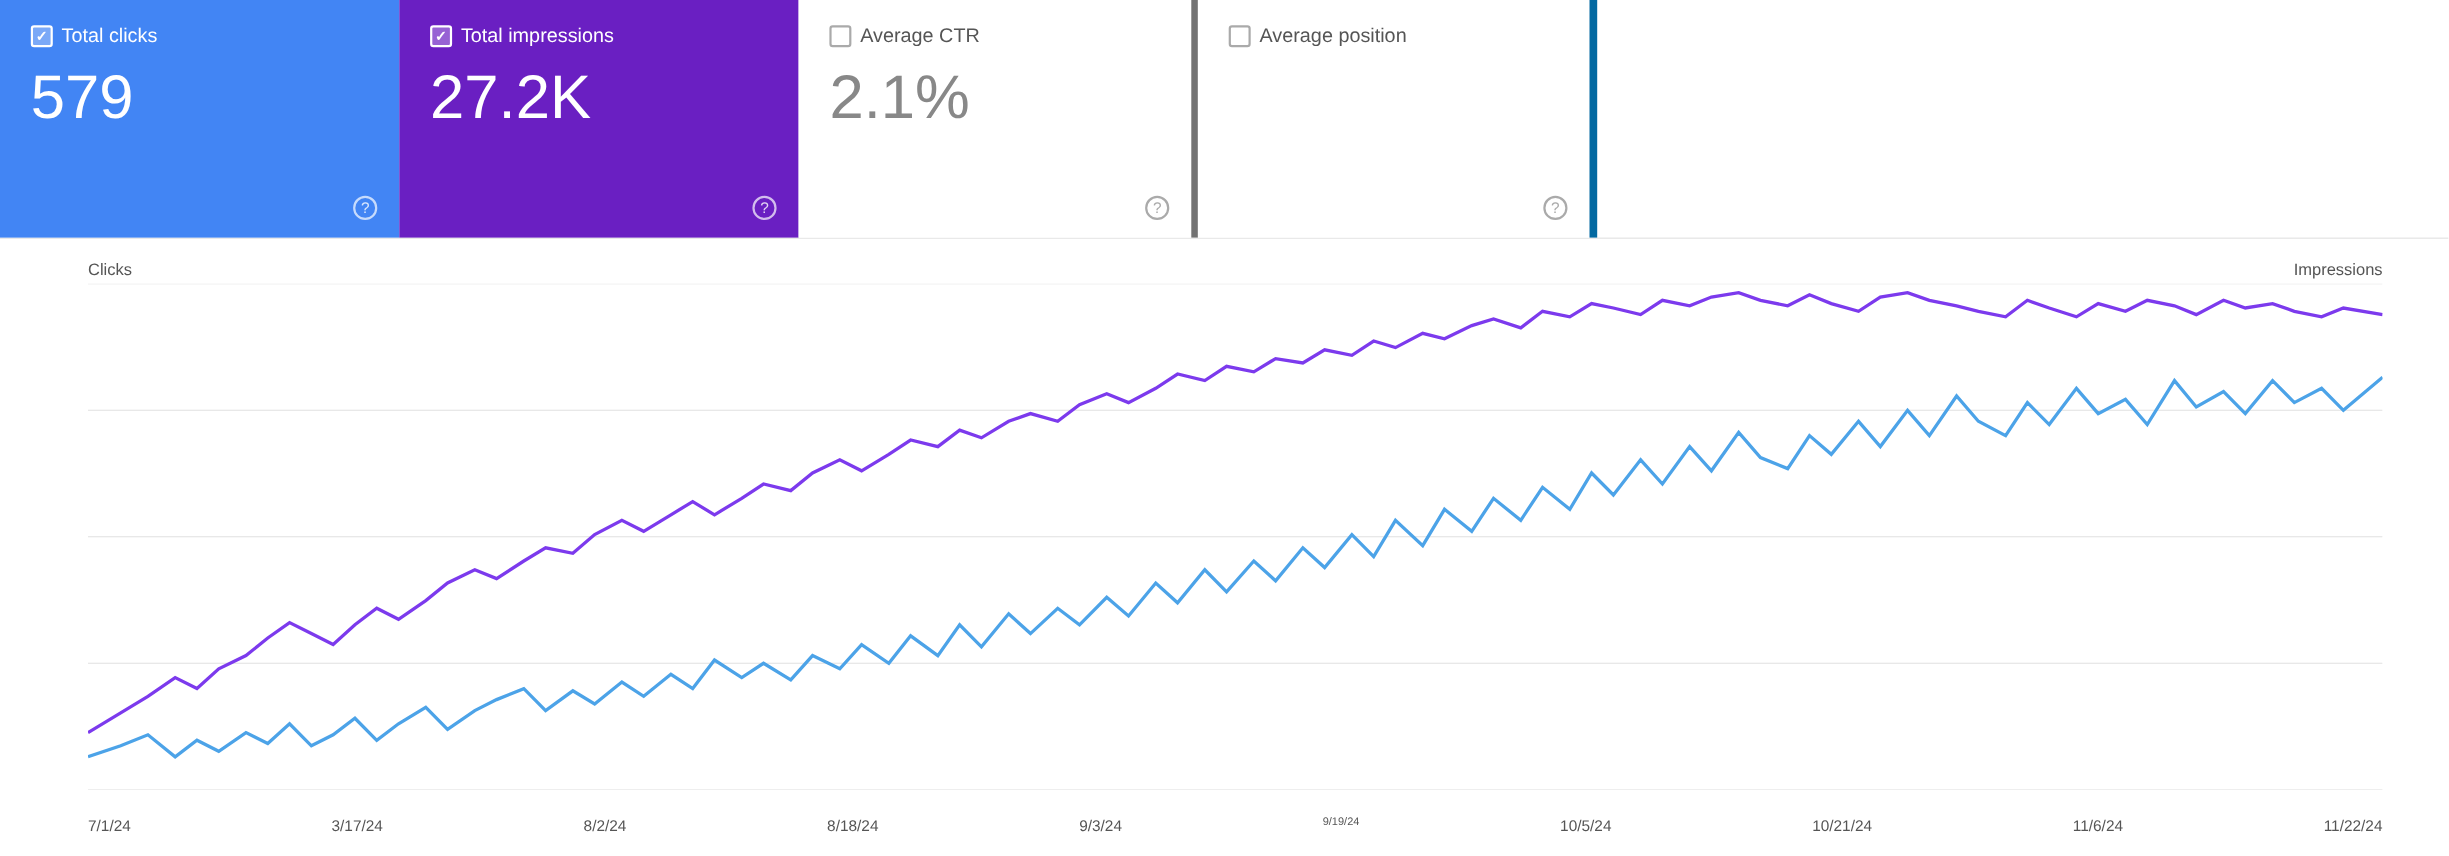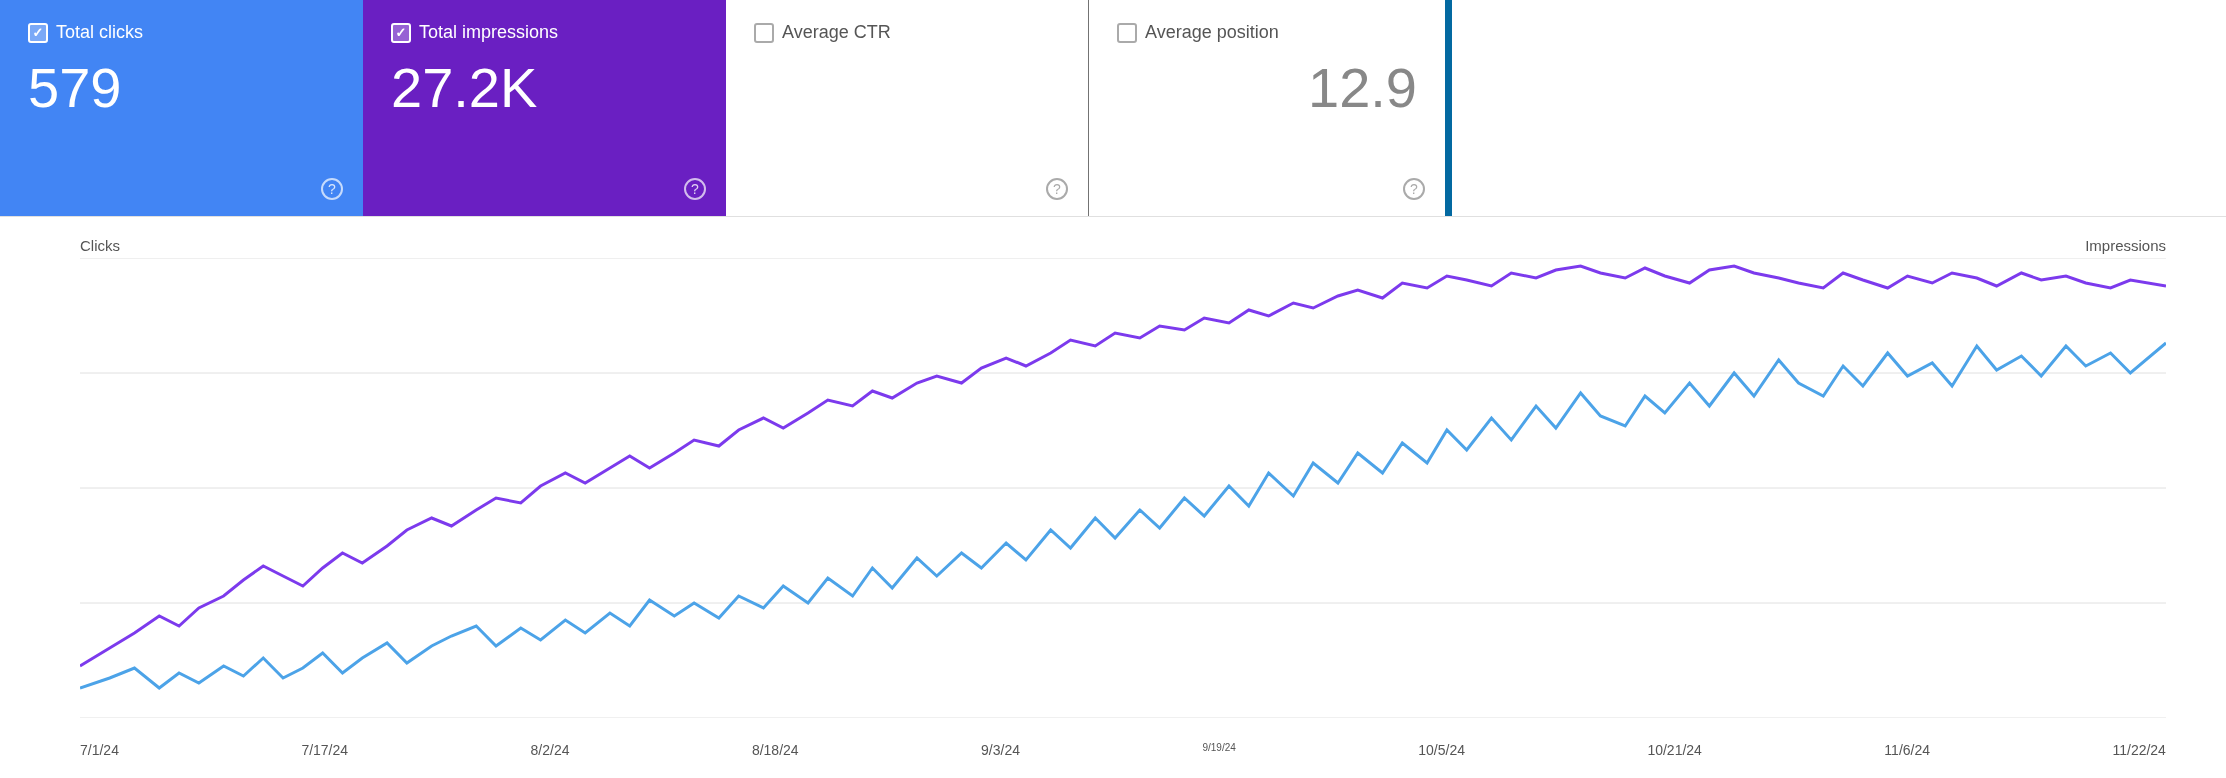--- a/index.html
+++ b/index.html
@@ -127,34 +127,34 @@
 
   <div class="metric-card active-purple" style="min-width:363px;">
     <div class="metric-label-row">
       <div class="checkbox-icon checked-white"></div>
       <span class="metric-label">Total impressions</span>
     </div>
     <div class="metric-value">27.2K</div>
     <div class="help-icon">?</div>
   </div>
 
-  <div class="metric-card inactive" style="min-width:363px; border-right: 1px solid #737373;">
+  <div class="metric-card inactive" style="min-width:363px; border-right: 6px solid #737373;">
     <div class="metric-label-row">
       <div class="checkbox-icon unchecked-gray"></div>
       <span class="metric-label gray">Average CTR</span>
     </div>
+    <div class="metric-value gray">2.1%</div>
     <div class="help-icon gray-border">?</div>
   </div>
 
   <div class="metric-card inactive" style="min-width:363px; border-right: 7px solid #0369a1; text-align: right;">
     <div class="metric-label-row">
       <div class="checkbox-icon unchecked-gray"></div>
       <span class="metric-label gray">Average position</span>
     </div>
-    <div class="metric-value gray">12.9</div>
     <div class="help-icon gray-border">?</div>
   </div>
 </div>
 
 <div style="padding: 20px 60px 10px 80px; height: 561px; position: relative;">
 
   <div style="display:flex; justify-content:space-between; margin-bottom: 4px;">
     <span style="font-size:15px; color:#555;">Clicks</span>
     <span style="font-size:15px; color:#555;">Impressions</span>
   </div>
@@ -371,21 +371,21 @@
           2025,108
           2050,95
           2070,115
           2106,85
         "></polyline>
     </svg>
   </div>
 
   <div style="display:flex; justify-content:space-between; margin-top:24px; padding:0 0px;">
     <span style="font-size:14px; color:#555;">7/1/24</span>
-    <span style="font-size:14px; color:#555;">7/17/24</span>
+    <span style="font-size:14px; color:#555;">3/17/24</span>
     <span style="font-size:14px; color:#555;">8/2/24</span>
     <span style="font-size:14px; color:#555;">8/18/24</span>
     <span style="font-size:14px; color:#555;">9/3/24</span>
     <span style="font-size:10px; color:#555;">9/19/24</span>
     <span style="font-size:14px; color:#555;">10/5/24</span>
     <span style="font-size:14px; color:#555;">10/21/24</span>
     <span style="font-size:14px; color:#555;">11/6/24</span>
     <span style="font-size:14px; color:#555;">11/22/24</span>
   </div>
 </div>

